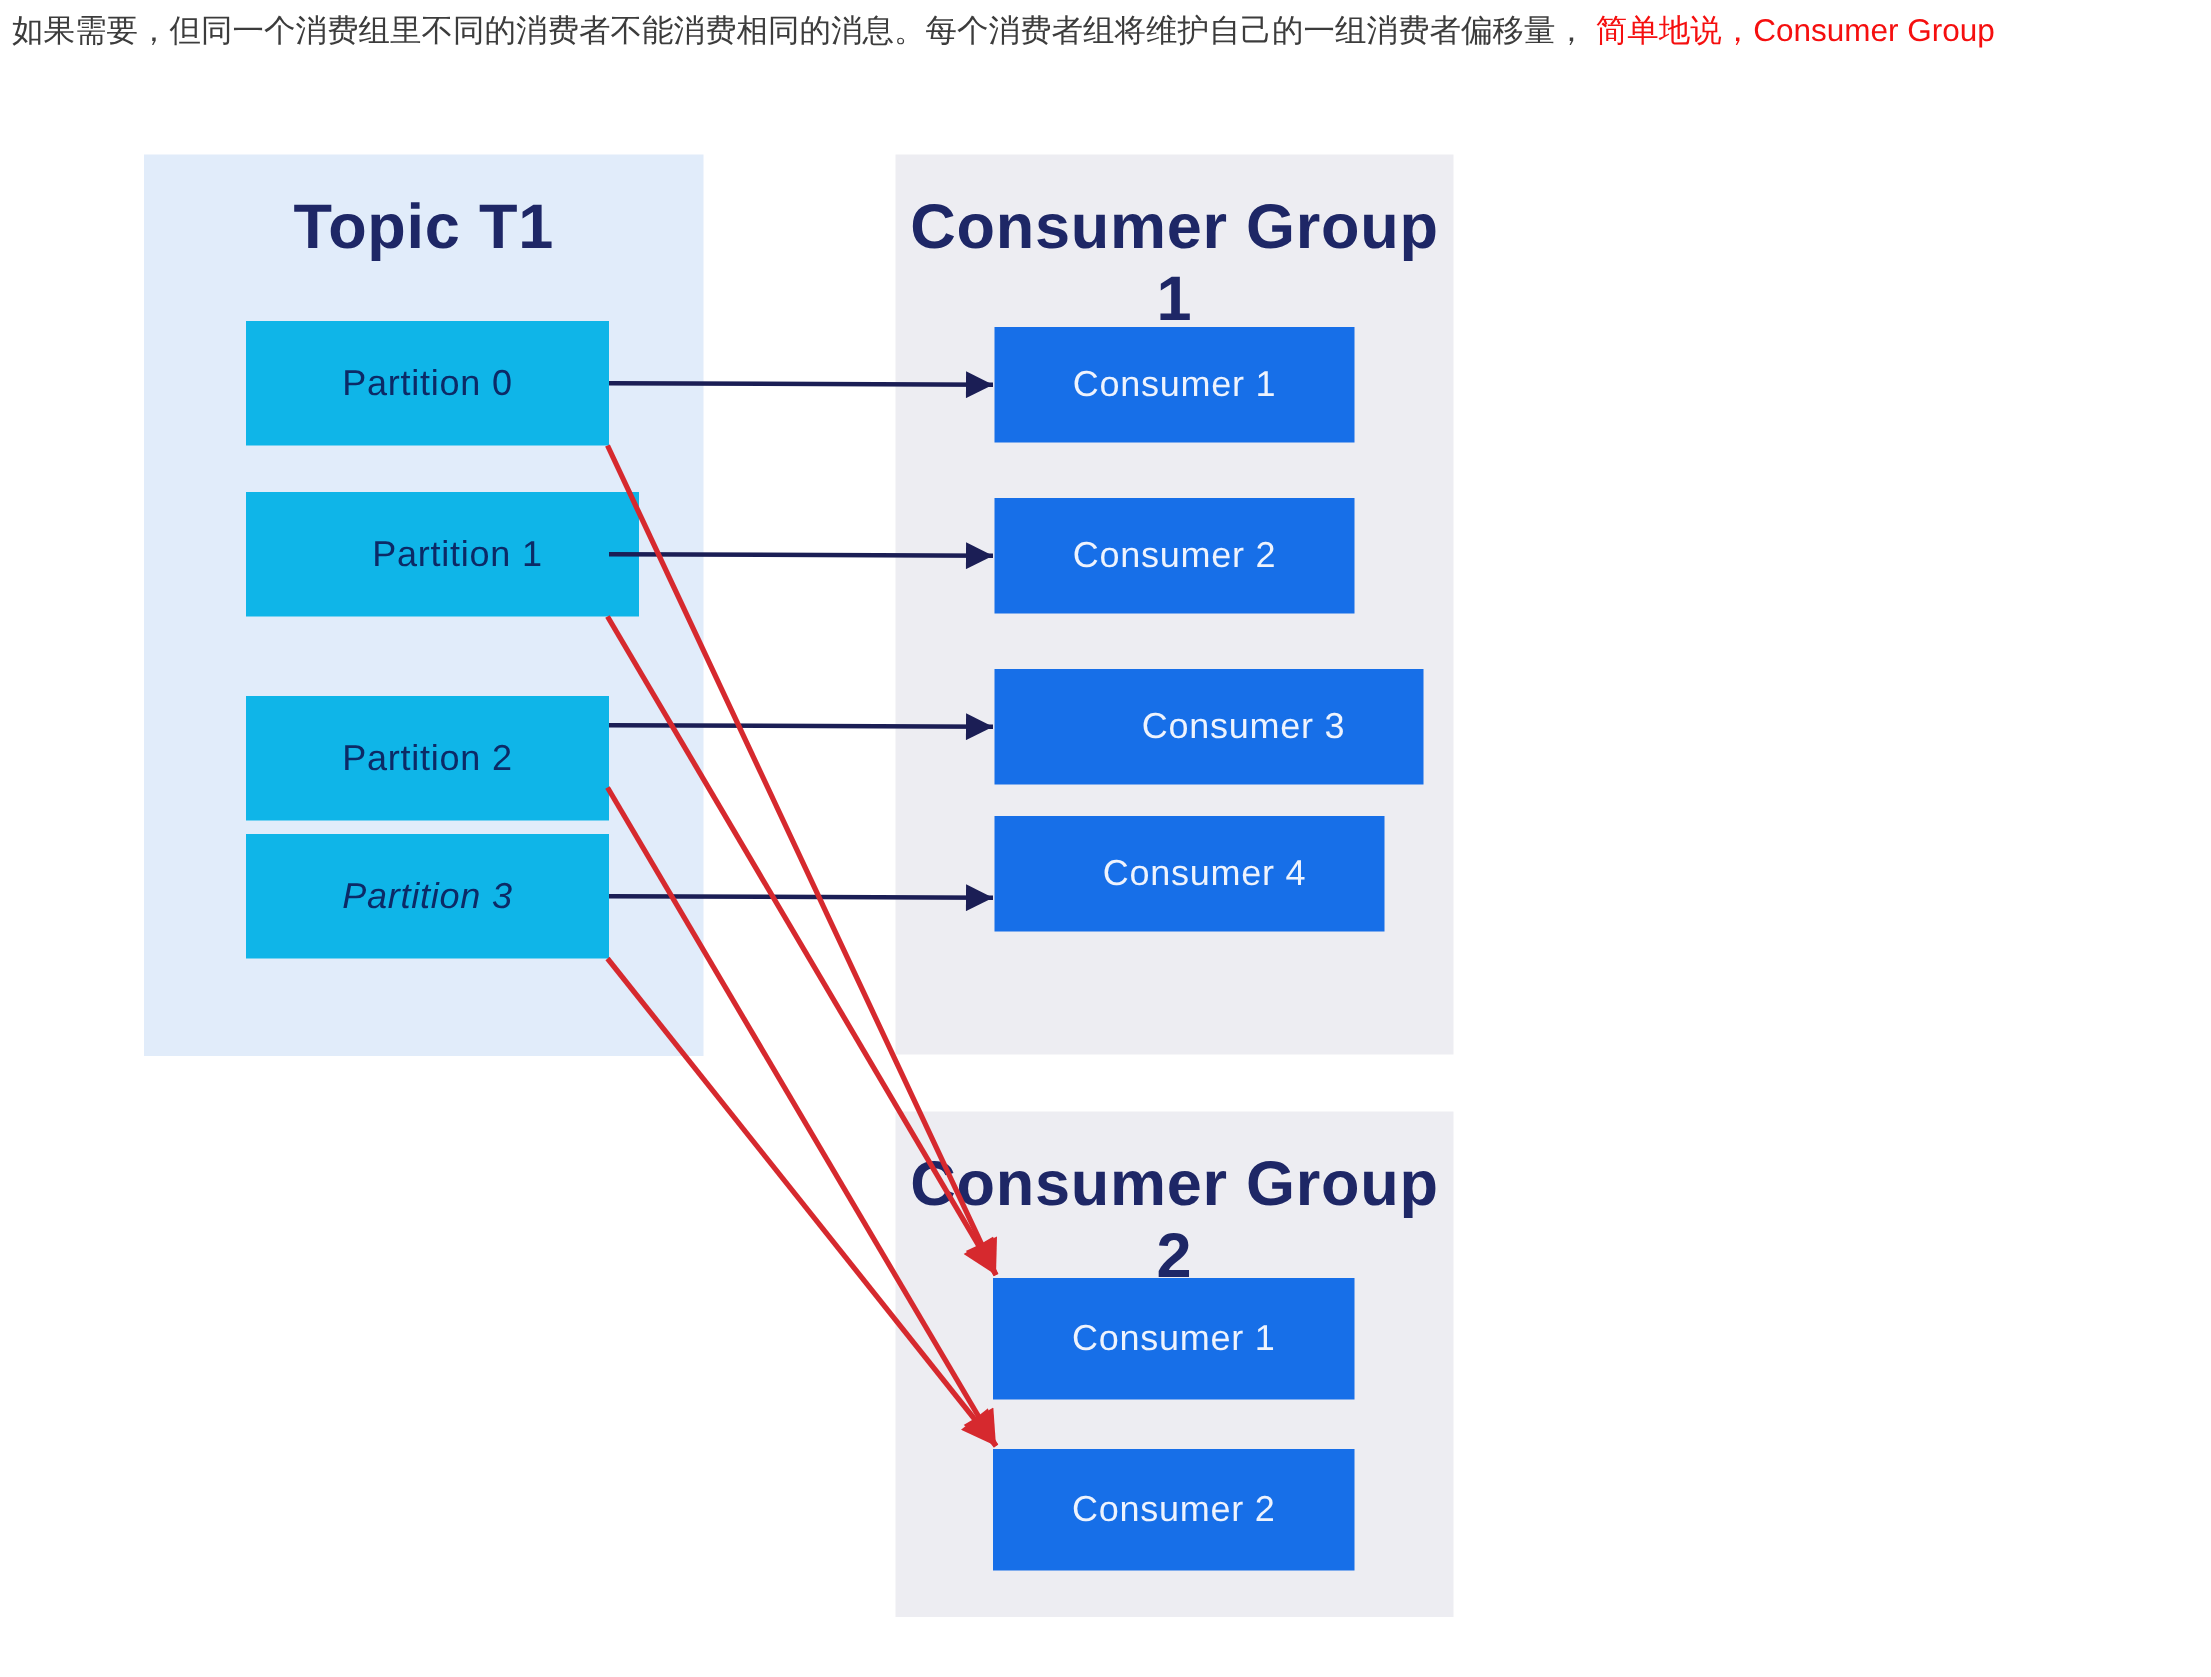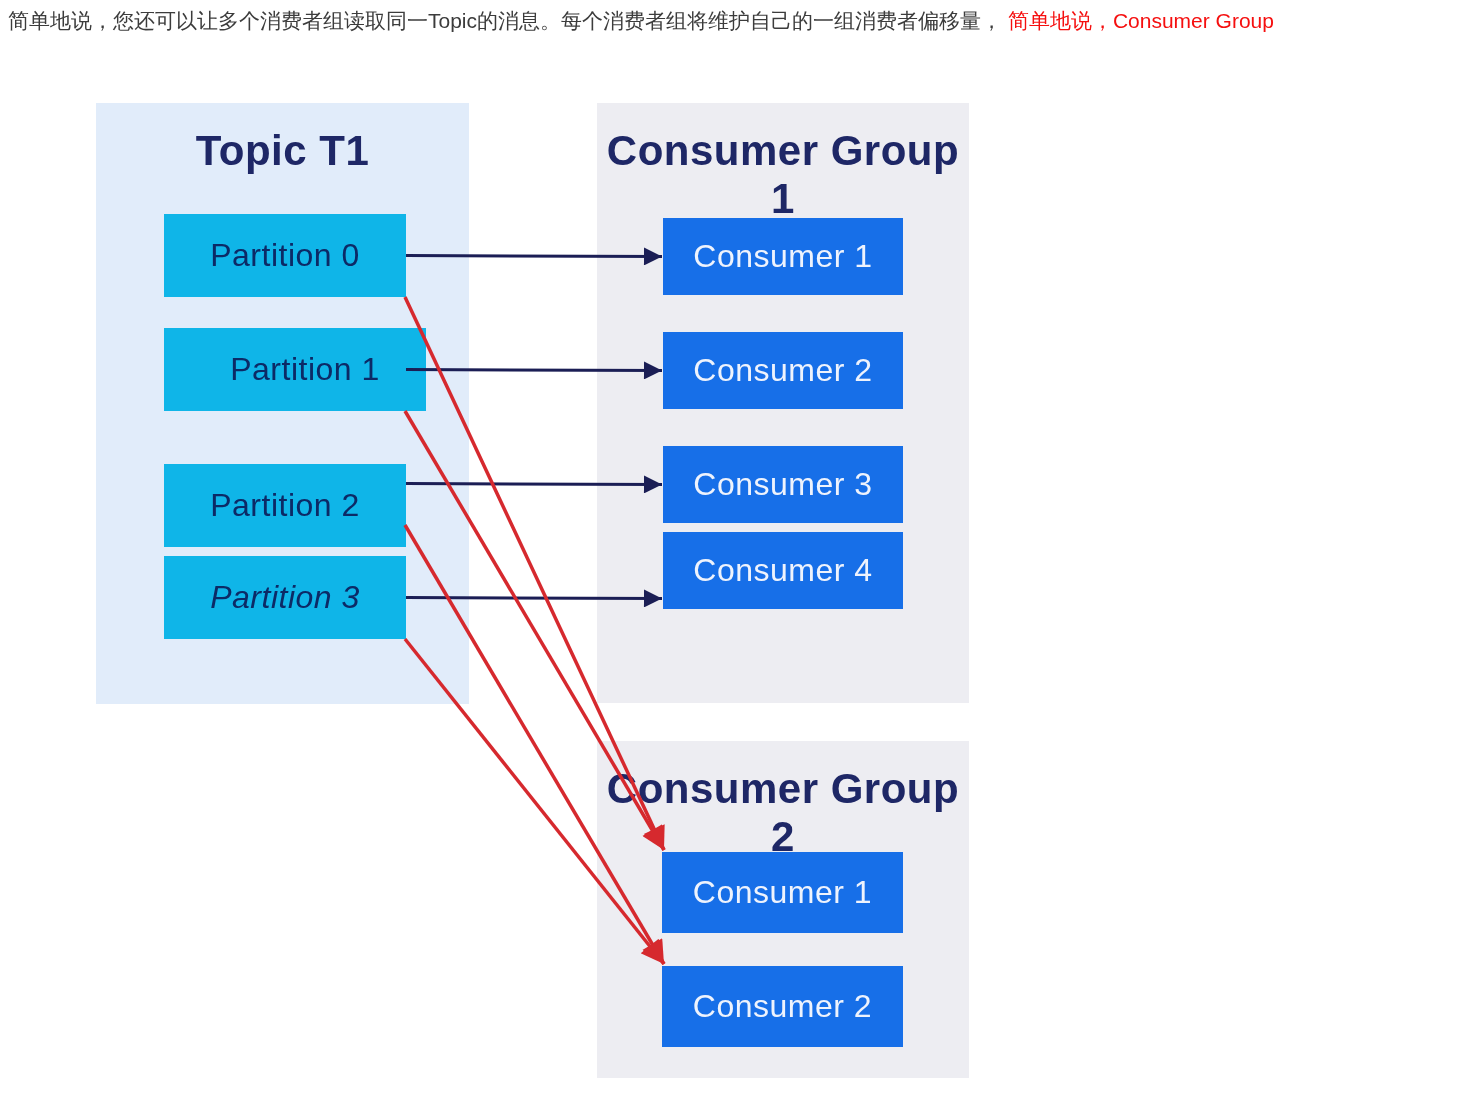--- a/index.html
+++ b/index.html
@@ -56,37 +56,37 @@
     font-weight:bold;
     color:var(--c-title);
     letter-spacing:0.5px;
   }
   .node{
     position:absolute;
     z-index:2;
     display:flex;
     align-items:center;
     justify-content:center;
-    font-size:32px;
+    font-size:24px;
     letter-spacing:0.5px;
   }
   .partition{
     left:164px;
     width:242px; height:83px;
     background:var(--c-partition);
     color:var(--c-partition-text);
   }
   .p0{top:214px;} .p1{top:328px;padding-left:20px;} .p2{top:464px;} .p3{top:556px;font-style:italic;}
   .consumer1g{
     left:663px;
     width:240px; height:77px;
     background:var(--c-consumer);
     color:var(--c-consumer-text);
   }
-  .c0{top:218px;} .c1{top:332px;} .c2{top:446px;} .c3{top:532px;}
+  .c0{top:218px;} .c1{top:332px;} .c2{top:446px;padding-left:46px;} .c3{top:544px;padding-left:20px;}
   .consumer2g{
     left:662px;
     width:241px; height:81px;
     background:var(--c-consumer);
     color:var(--c-consumer-text);
   }
   .g2c0{top:852px;} .g2c1{top:966px;}
   #conn-svg{
     position:absolute;
     left:0; top:0;
@@ -97,21 +97,21 @@
   .navy-line{stroke:var(--c-navy);stroke-width:3;}
   .red-line{stroke:var(--c-red-line);stroke-width:3.5;}
 </style>
 </head>
 <body>
 
 <div class="page">
 
   <div class="paragraph">
     <div>
-      <span class="txt-dark">简单地说，您还可以让多个消费者组读取同一Topic的消息。每个消费者组将维护自己的一组消费者偏移量，</span>
+      <span class="txt-dark">如果需要，但同一个消费组里不同的消费者不能消费相同的消息。每个消费者组将维护自己的一组消费者偏移量，</span>
       <span class="txt-red">简单地说，Consumer Group</span>
     </div>
   </div>
 
   <div class="panel panel-topic">
     <div class="panel-title">Topic T1</div>
   </div>
 
   <div class="panel panel-group1">
     <div class="panel-title">Consumer Group 1</div>

